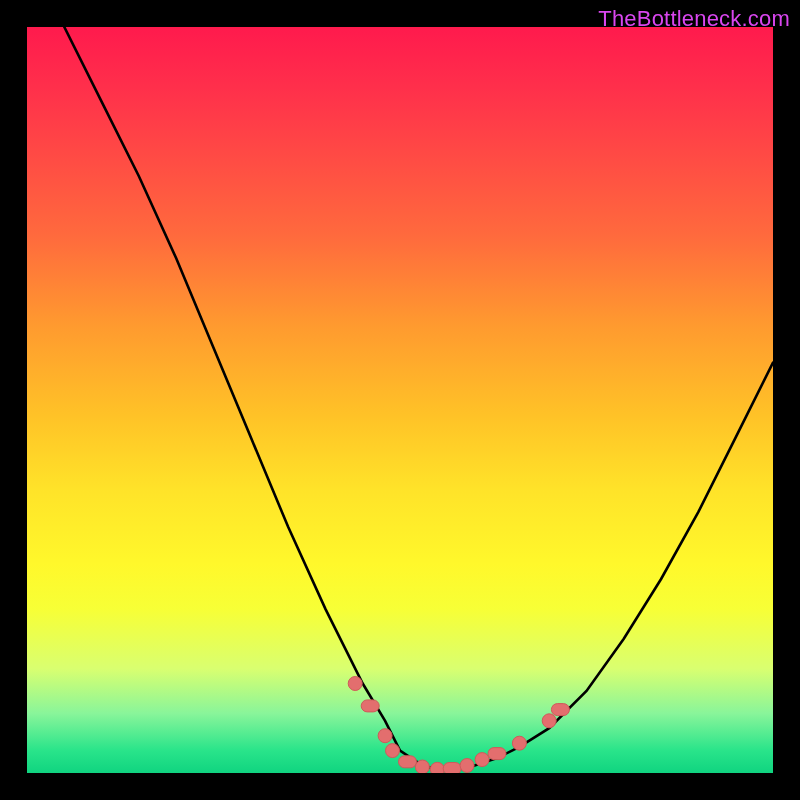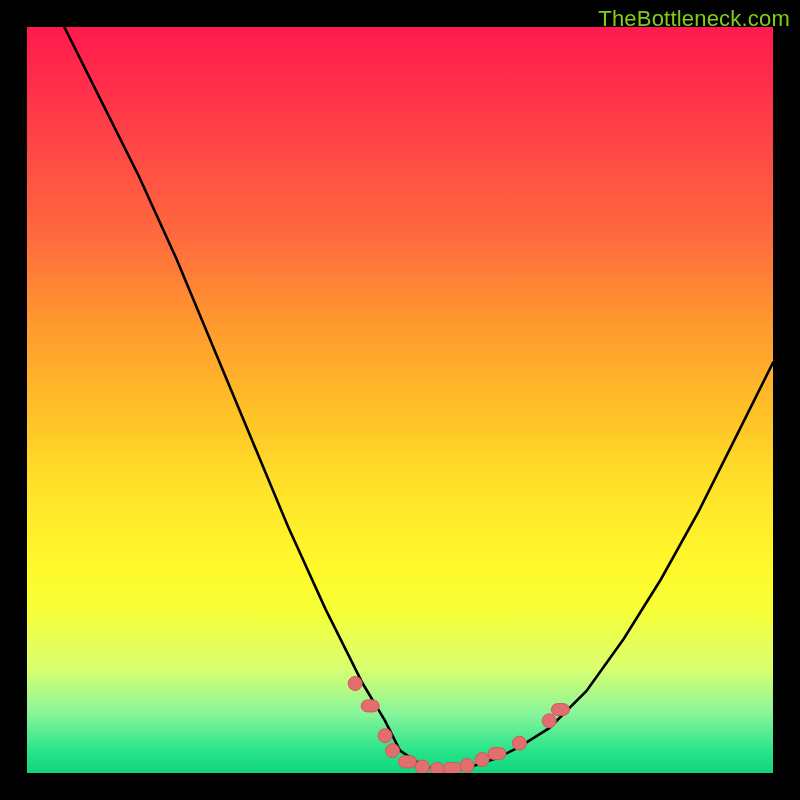--- a/index.html
+++ b/index.html
@@ -42,21 +42,21 @@
   .plot svg {
     position: absolute;
     left: 0; top: 0;
     width: 746px;
     height: 746px;
   }
   .watermark {
     position: absolute;
     top: 6px;
     right: 10px;
-    color: #84cc16;
+    color: #d946ef;
     font-size: 22px;
     font-weight: 500;
     letter-spacing: 0.2px;
   }
 </style>
 </head>
 <body>
 
 <div class="frame">
   <div class="plot">

